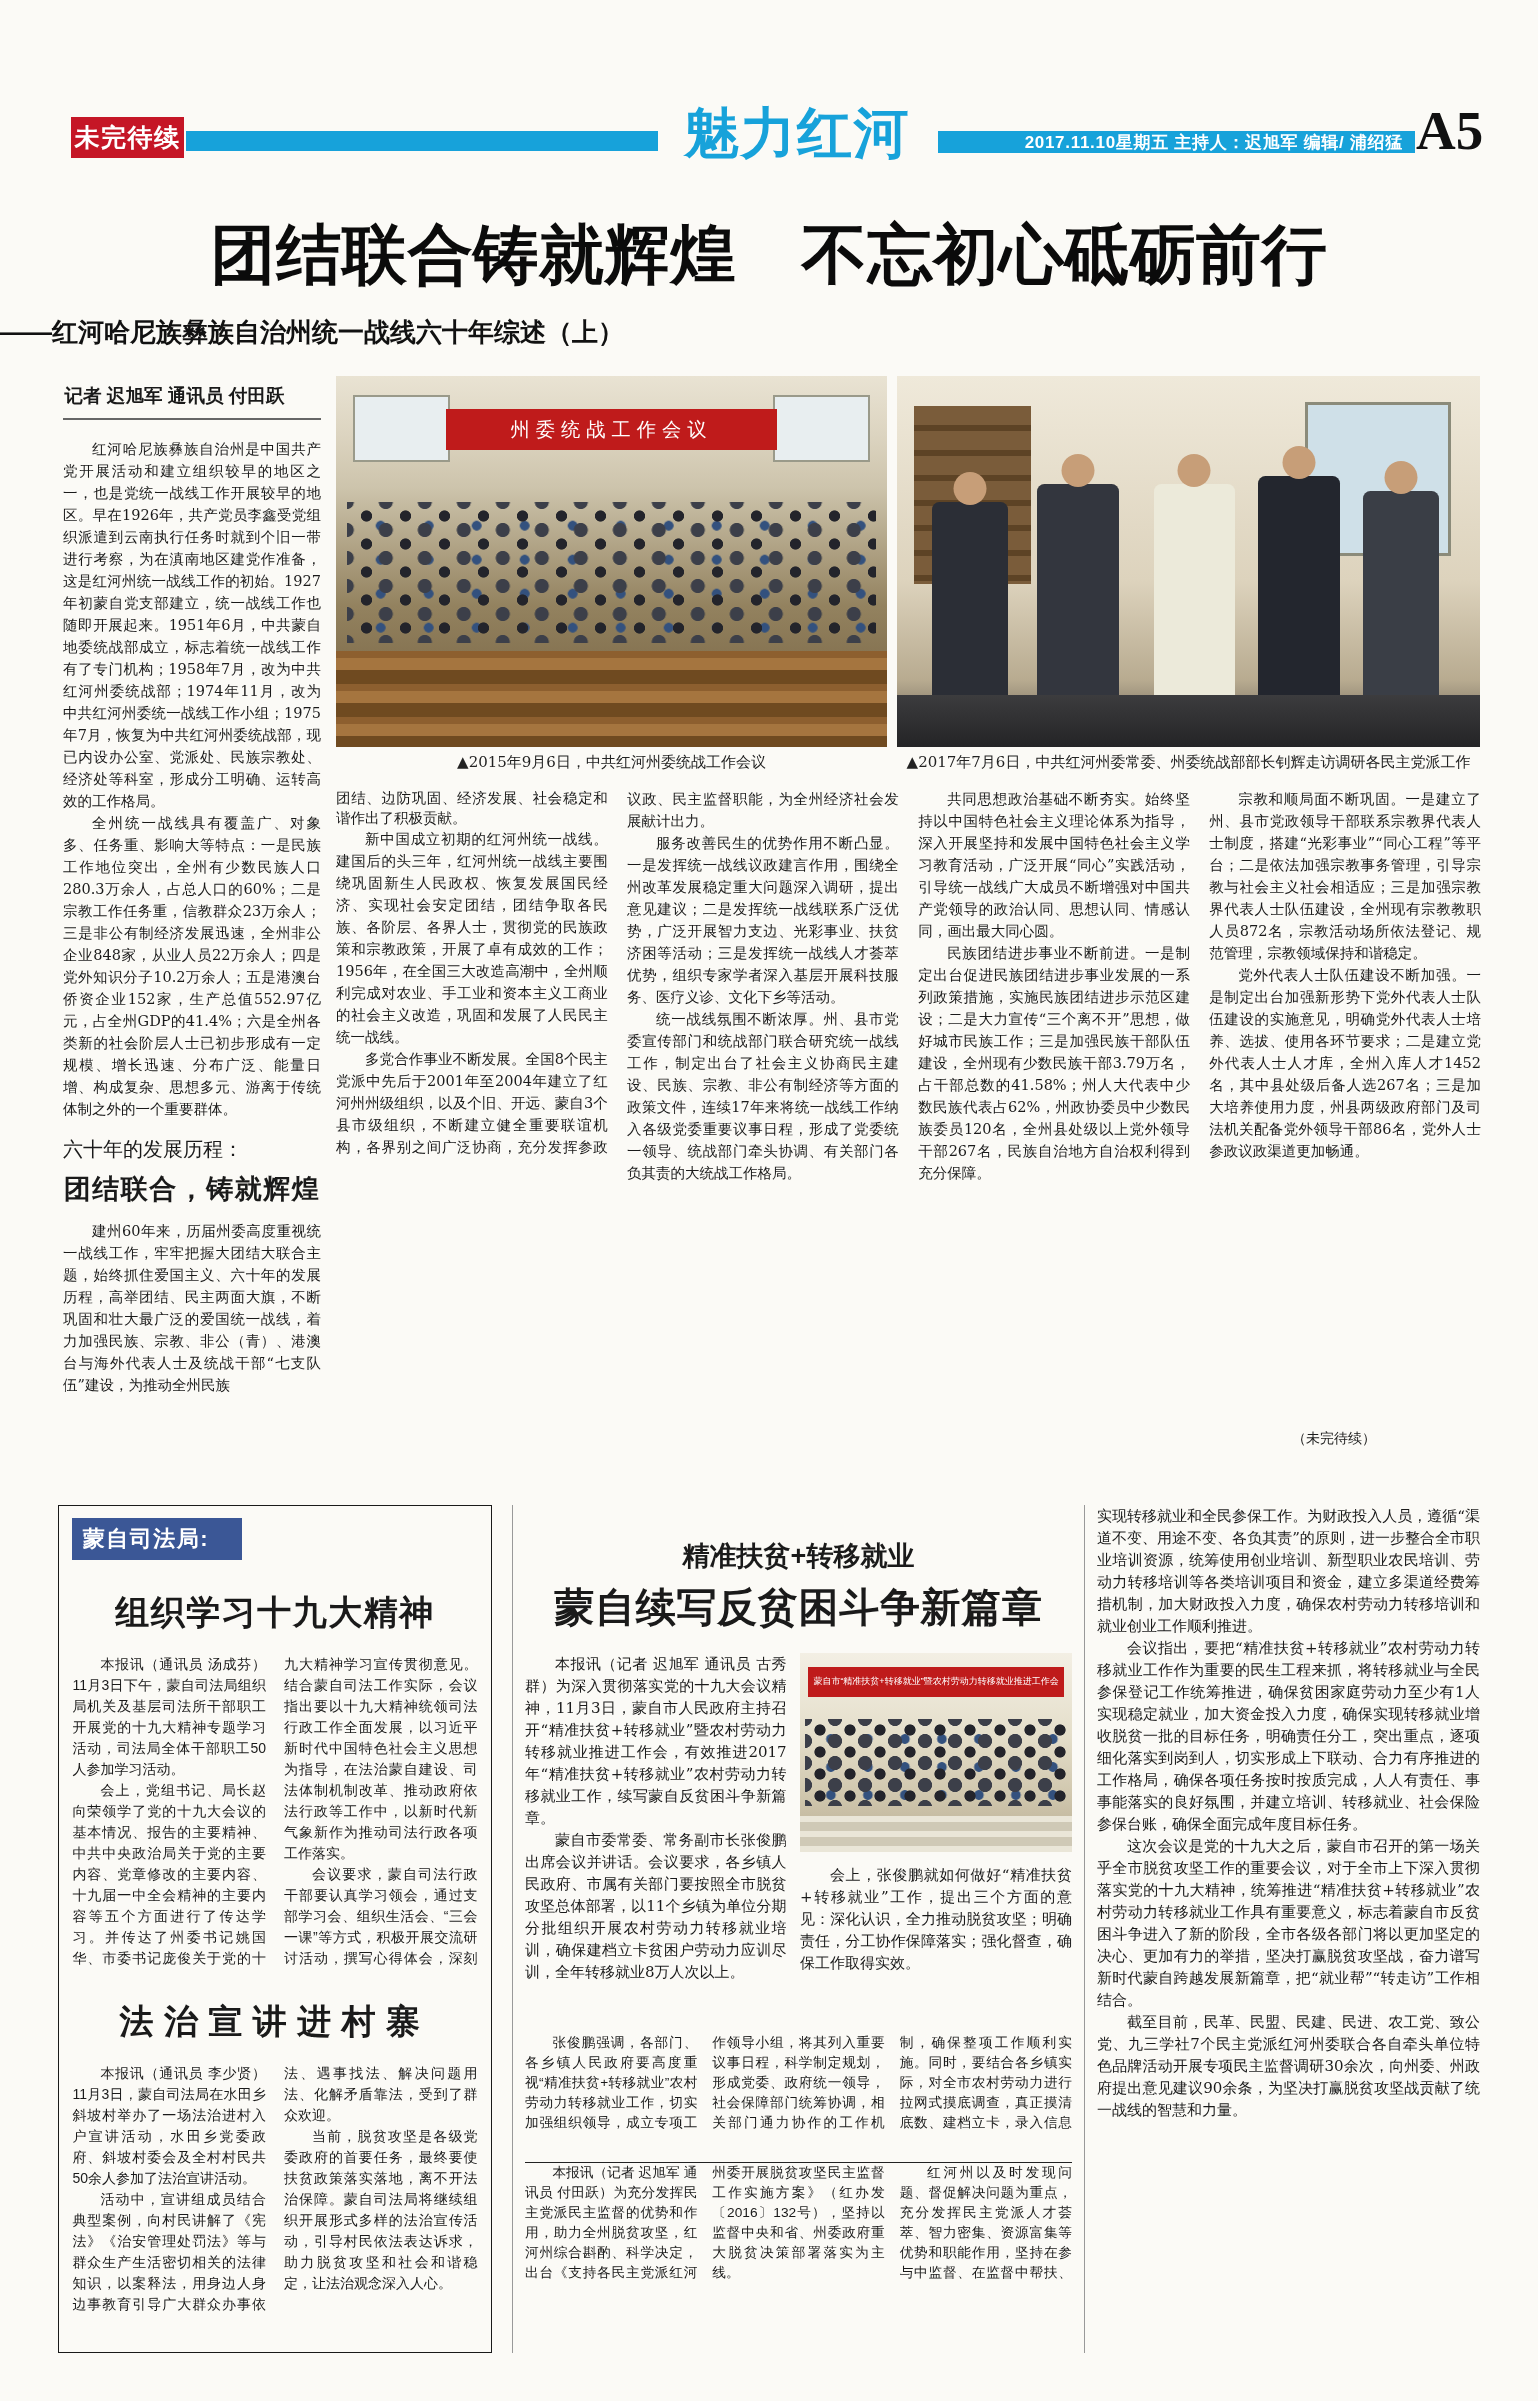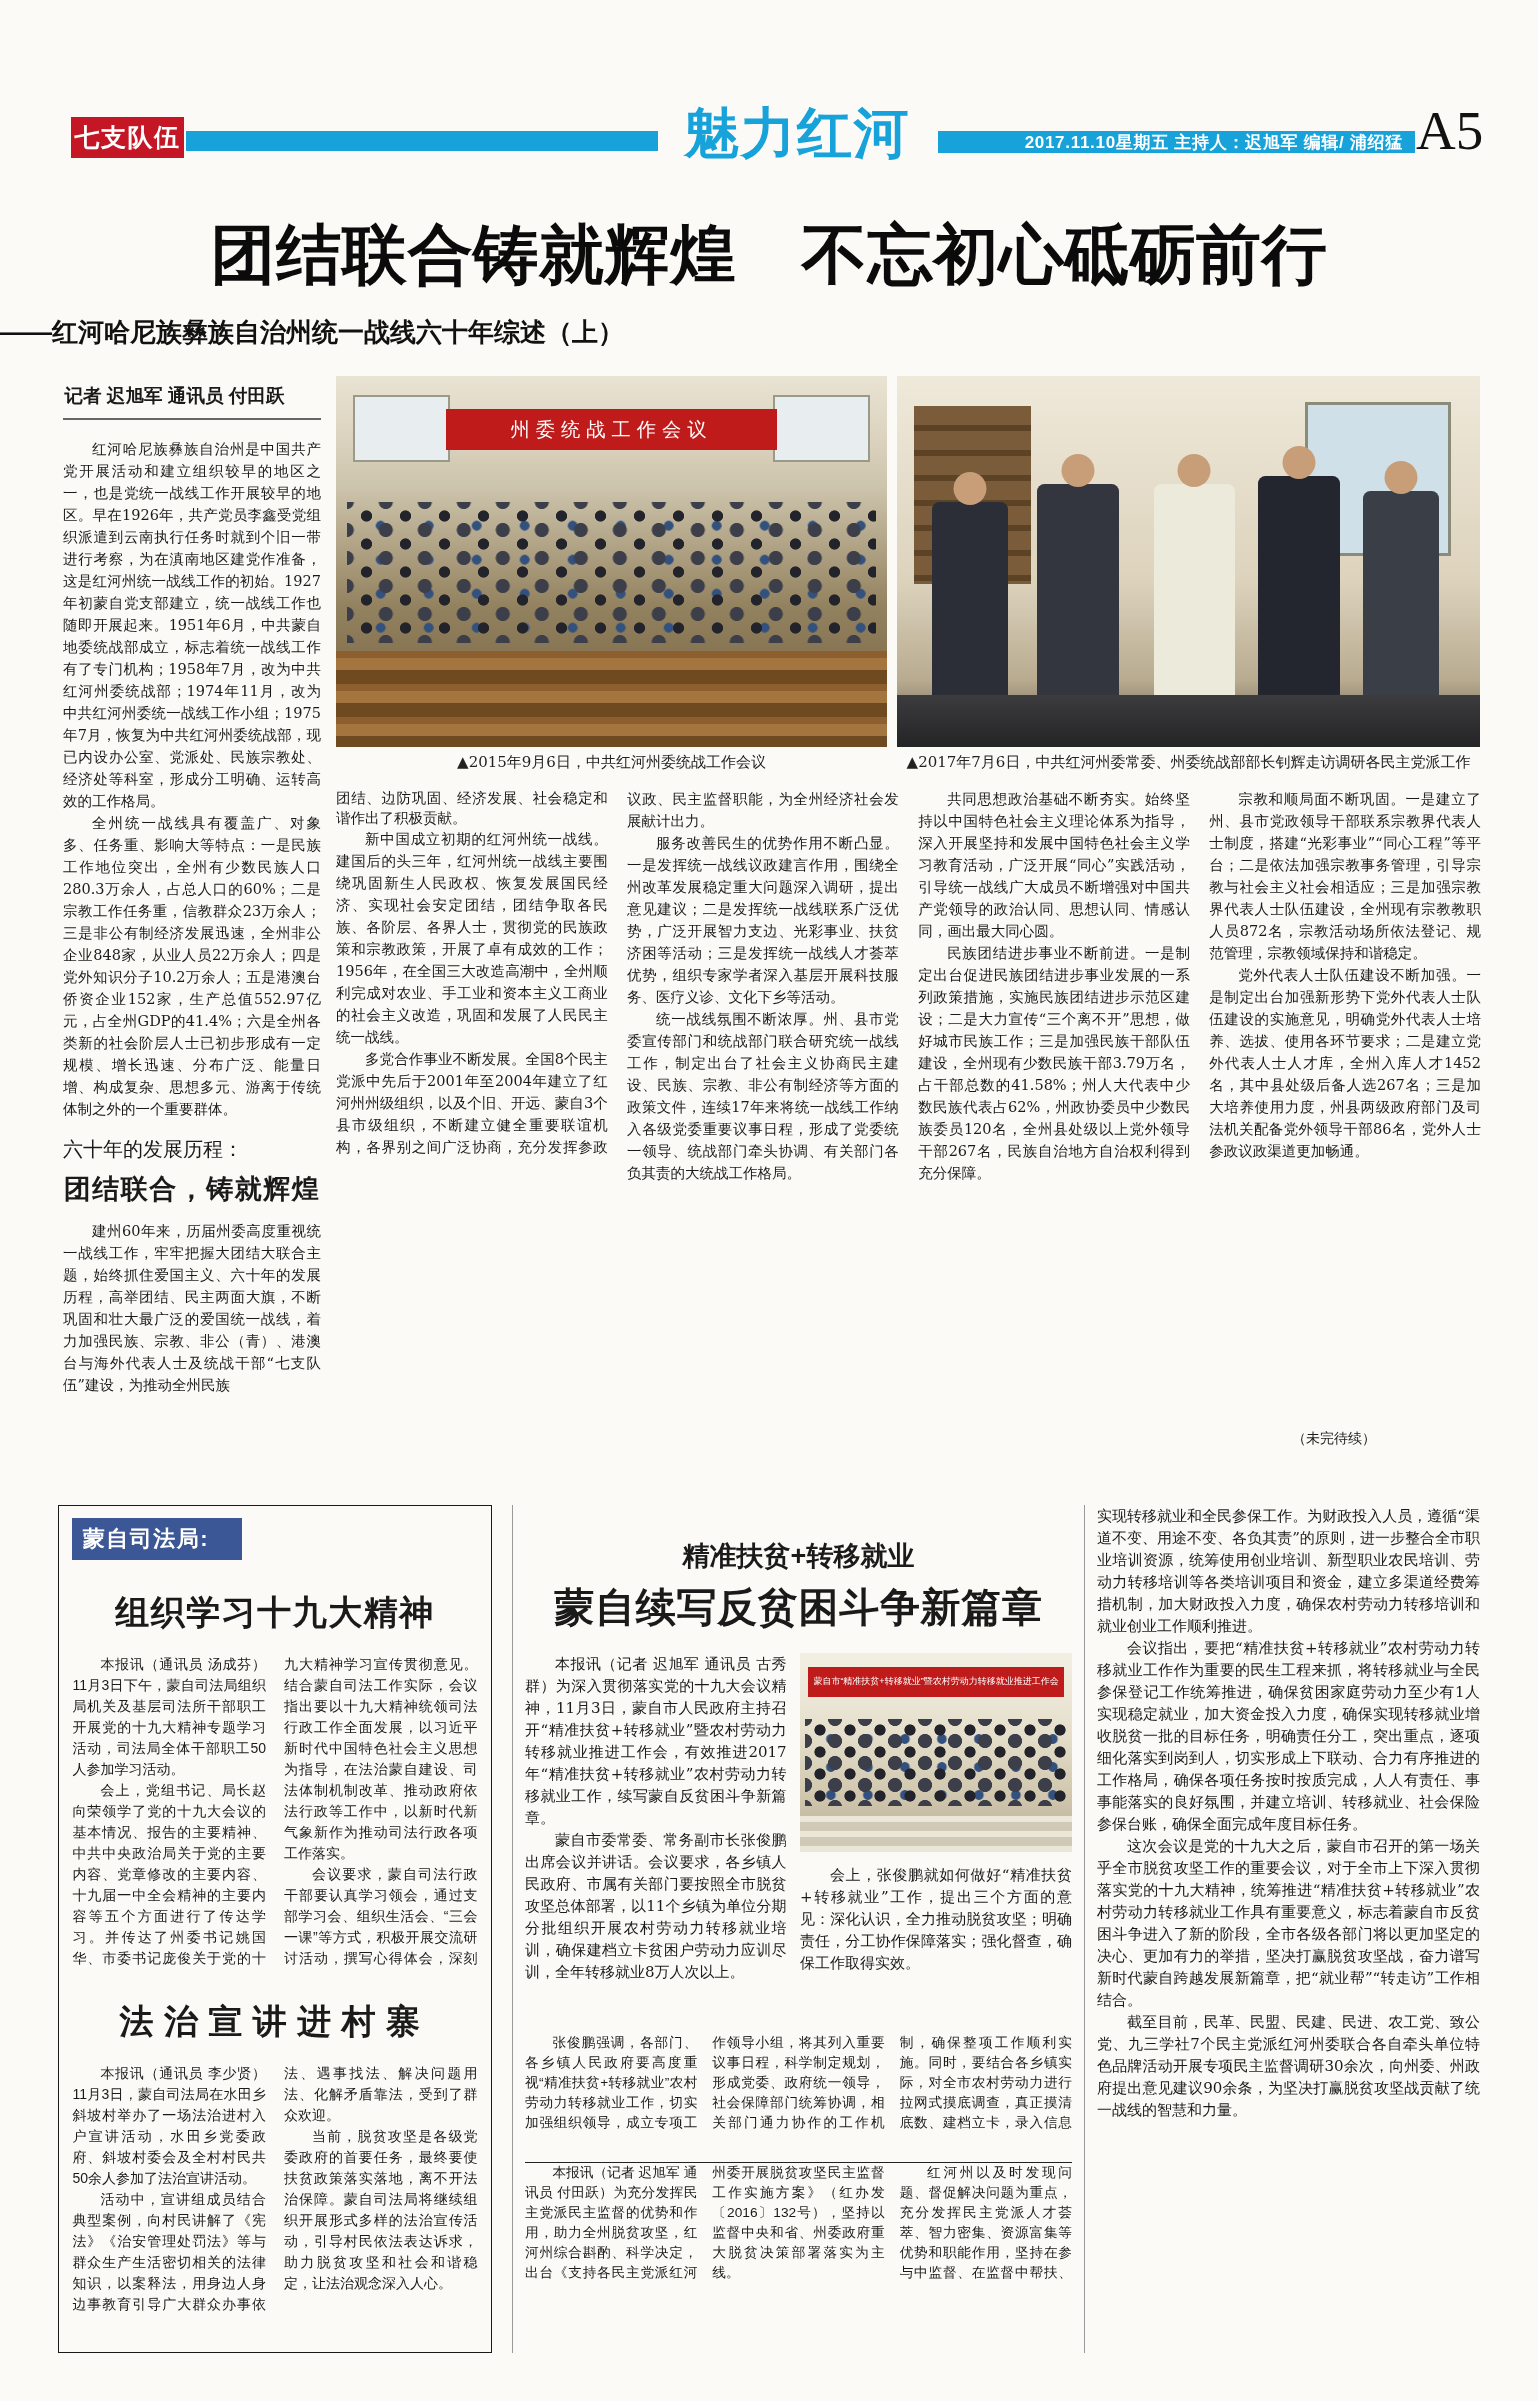--- a/index.html
+++ b/index.html
@@ -12,21 +12,21 @@
   
   .masthead{left:71px; top:117px; width:113px; height:41px; background:#c51626;
     color:#fff; display:flex; align-items:center; justify-content:center;
     font-family:"Liberation Serif", serif; font-weight:700; font-size:25px; letter-spacing:1.5px;}
   .hbar1{left:186px; top:131px; width:472px; height:20px; background:#17a2da;}
   .brand{left:661px; top:104px; width:272px; height:59px; display:flex; align-items:center; justify-content:center;
     color:#17a2da; font-size:55px; font-weight:900; letter-spacing:1.5px; white-space:nowrap;}
   .hbar2{left:938px; top:131px; width:477px; height:22px; background:#17a2da; color:#fff;
     display:flex; align-items:center; justify-content:flex-end; padding-right:12px; box-sizing:border-box;
     font-size:17px; font-weight:700; letter-spacing:0.7px;text-align:center;}
-  .pageno{left:1416px; top:99px; font-family:"Liberation Serif", serif; font-size:55px; color:#111;}
+  .pageno{left:1416px; top:99px; font-family:"Liberation Serif", serif; font-size:55px; color:#111;font-weight:bold;}
   
   .main-title{left:0; top:211px; width:1538px; text-align:center; font-size:65px; font-weight:900;
     letter-spacing:0.7px; color:#0b0b0b; white-space:nowrap;}
   .sub-title{left:0; top:315px; width:1538px; text-align:left; font-size:26px; font-weight:700; color:#111;}
   
   .serif{font-family:"DejaVu Serif", serif;}
   .leftcol{left:63px; top:380px; width:258px; height:1113px; overflow:hidden;}
   .byline{font-size:18.6px; font-weight:700; padding:3px 0 9px 1.5px; border-bottom:2.2px solid #666; margin-bottom:18px;}
   .para{margin:0; text-indent:2em; font-size:14.5px; line-height:22px; text-align:justify;}
   .cont{margin:0; text-indent:0; font-size:14.5px; line-height:20px; text-align:justify;}
@@ -96,21 +96,21 @@
   .mid-h2{text-align:center; font-size:36px; font-weight:900; margin:18px 0 15px; letter-spacing:1.5px; white-space:nowrap;}
   .b3{column-count:3; column-gap:15px; height:132px; overflow:hidden; text-align:justify;}
   .b3 .para{font-size:13.7px; line-height:20px;}
   .rightcol{left:1097px; top:1505px; width:383px; height:848px; overflow:hidden; text-align:justify;}
 </style>
 </head>
 <body>
 
 <div class="page">
 
-  <div class="abs masthead">七支队伍</div>
+  <div class="abs masthead">未完待续</div>
   <div class="abs hbar1"></div>
   <div class="abs brand">魅力红河</div>
   <div class="abs hbar2">
     <span>2017.11.10星期五 主持人：迟旭军 编辑/ 浦绍猛</span>
   </div>
   <div class="abs pageno">A5</div>
 
   <div class="abs main-title">团结联合铸就辉煌　不忘初心砥砺前行</div>
   <div class="abs sub-title">——红河哈尼族彝族自治州统一战线六十年综述（上）</div>
 

